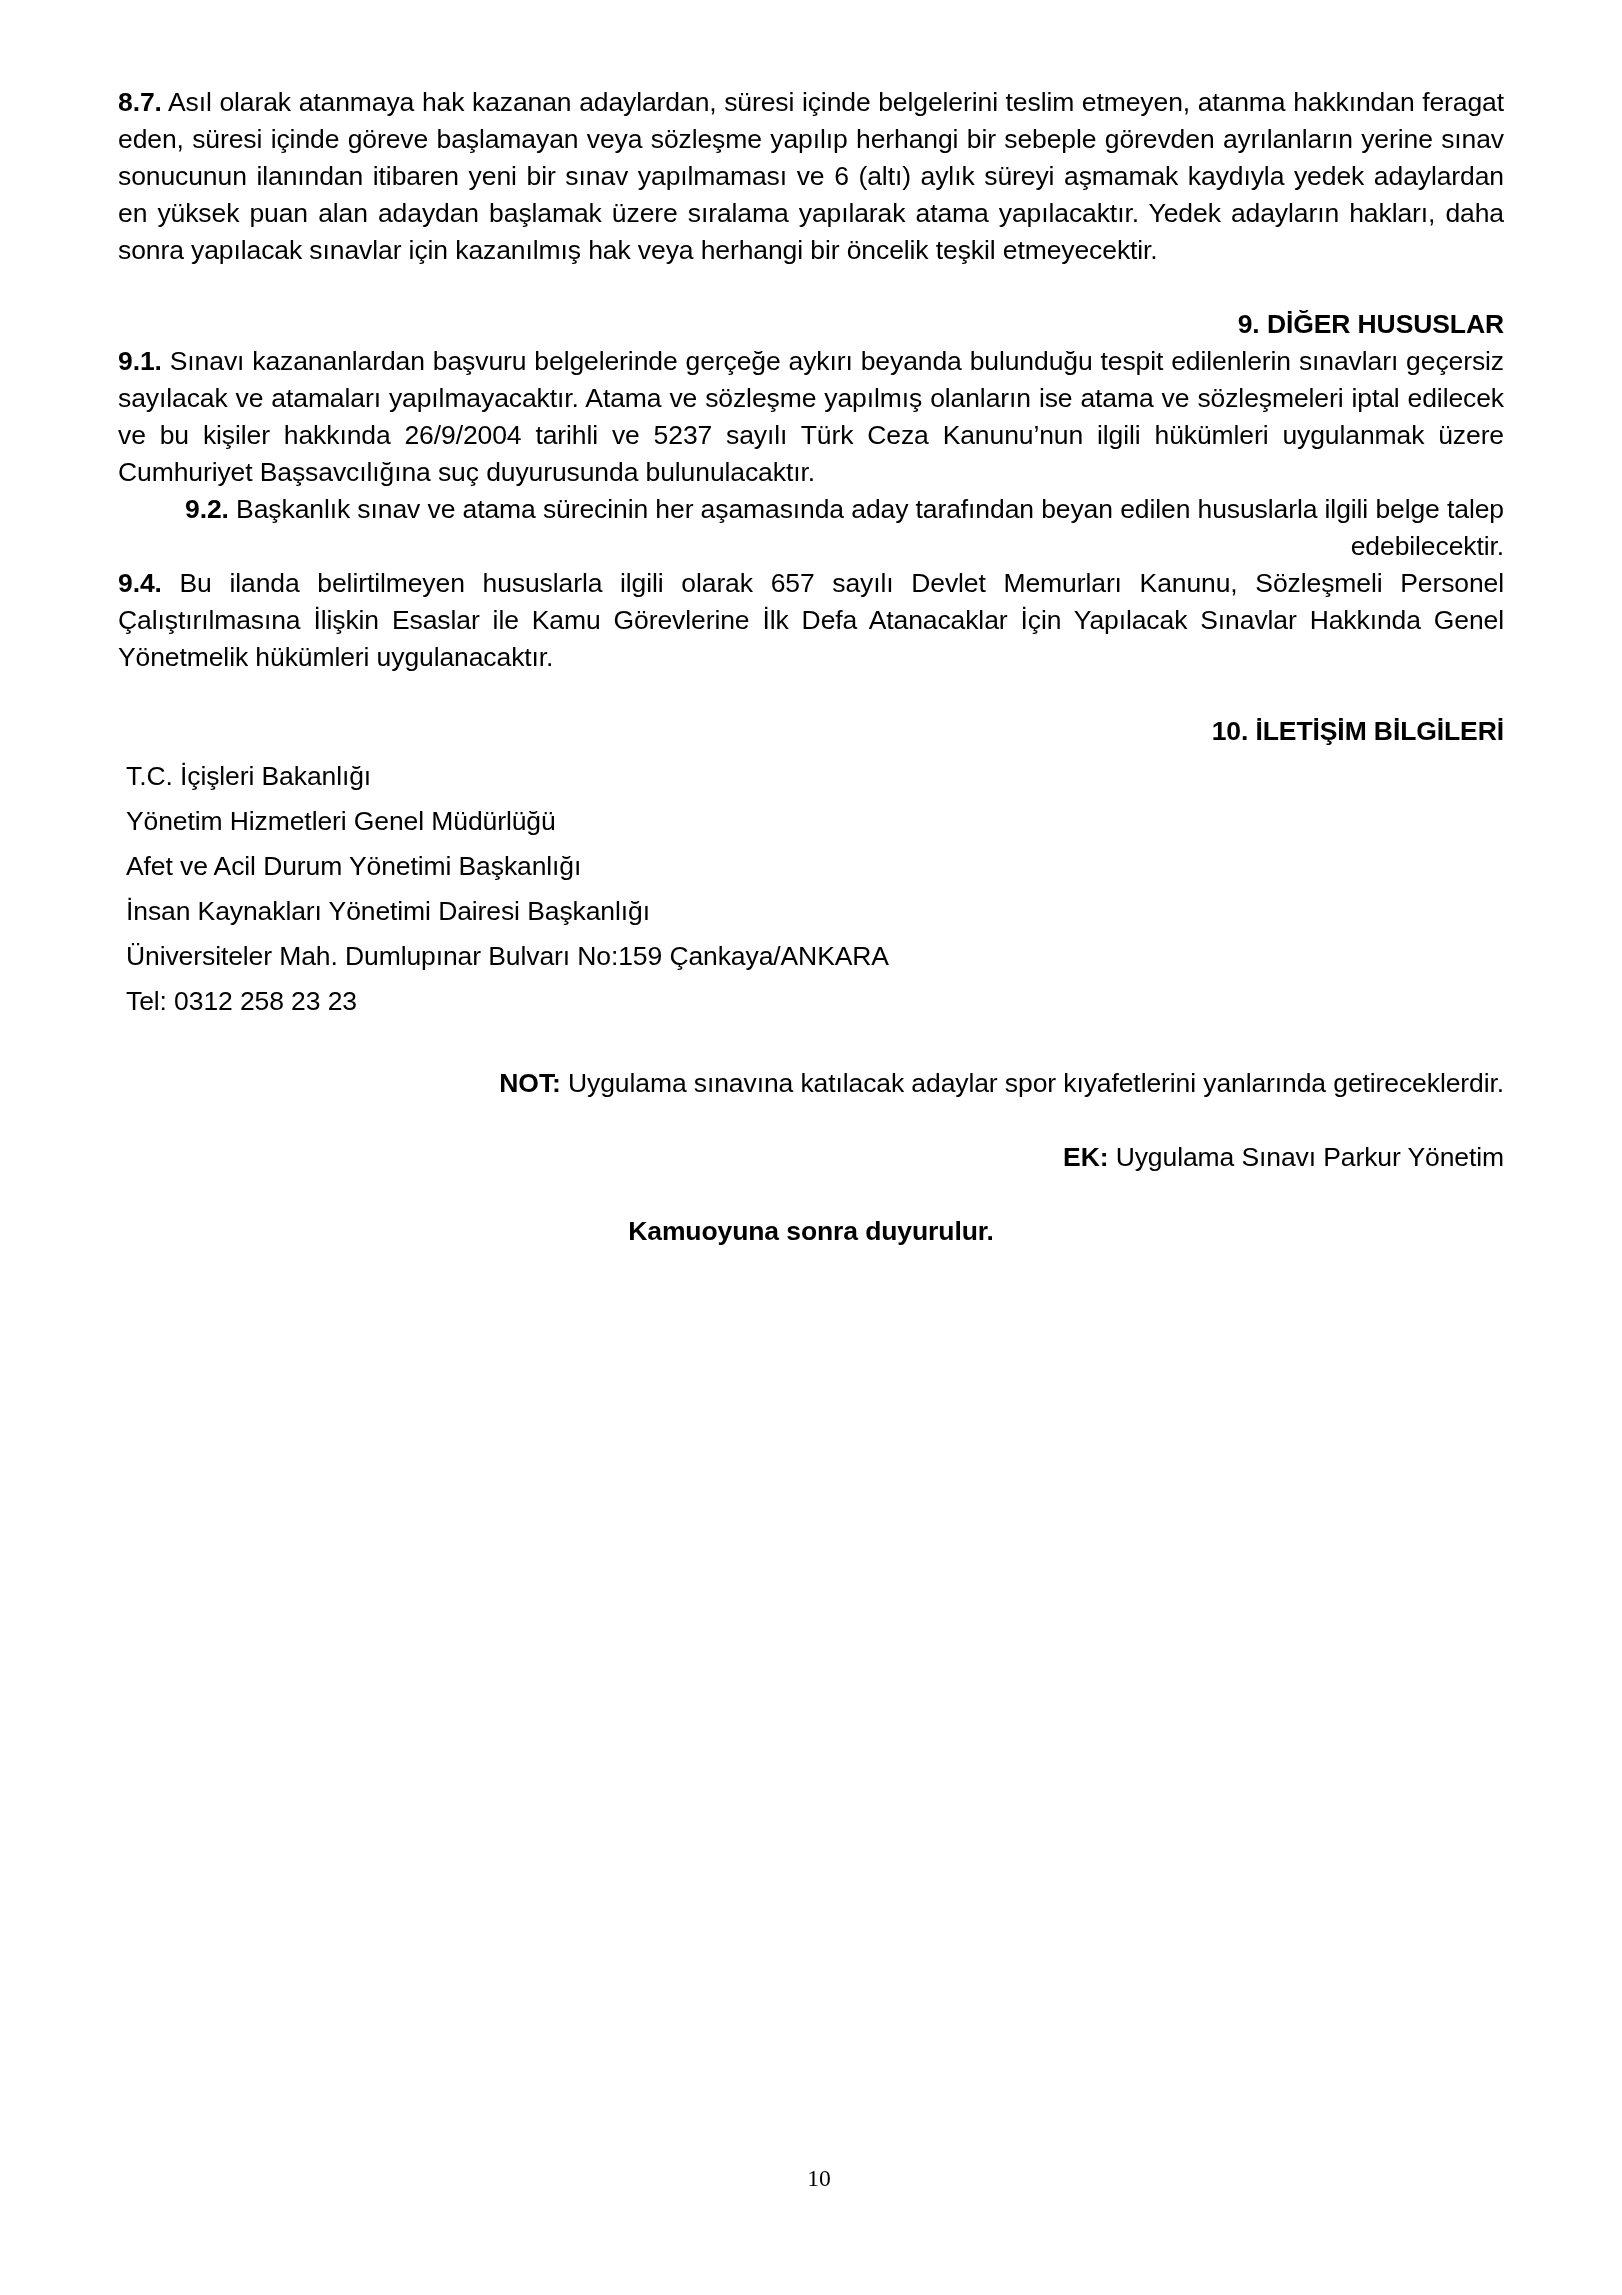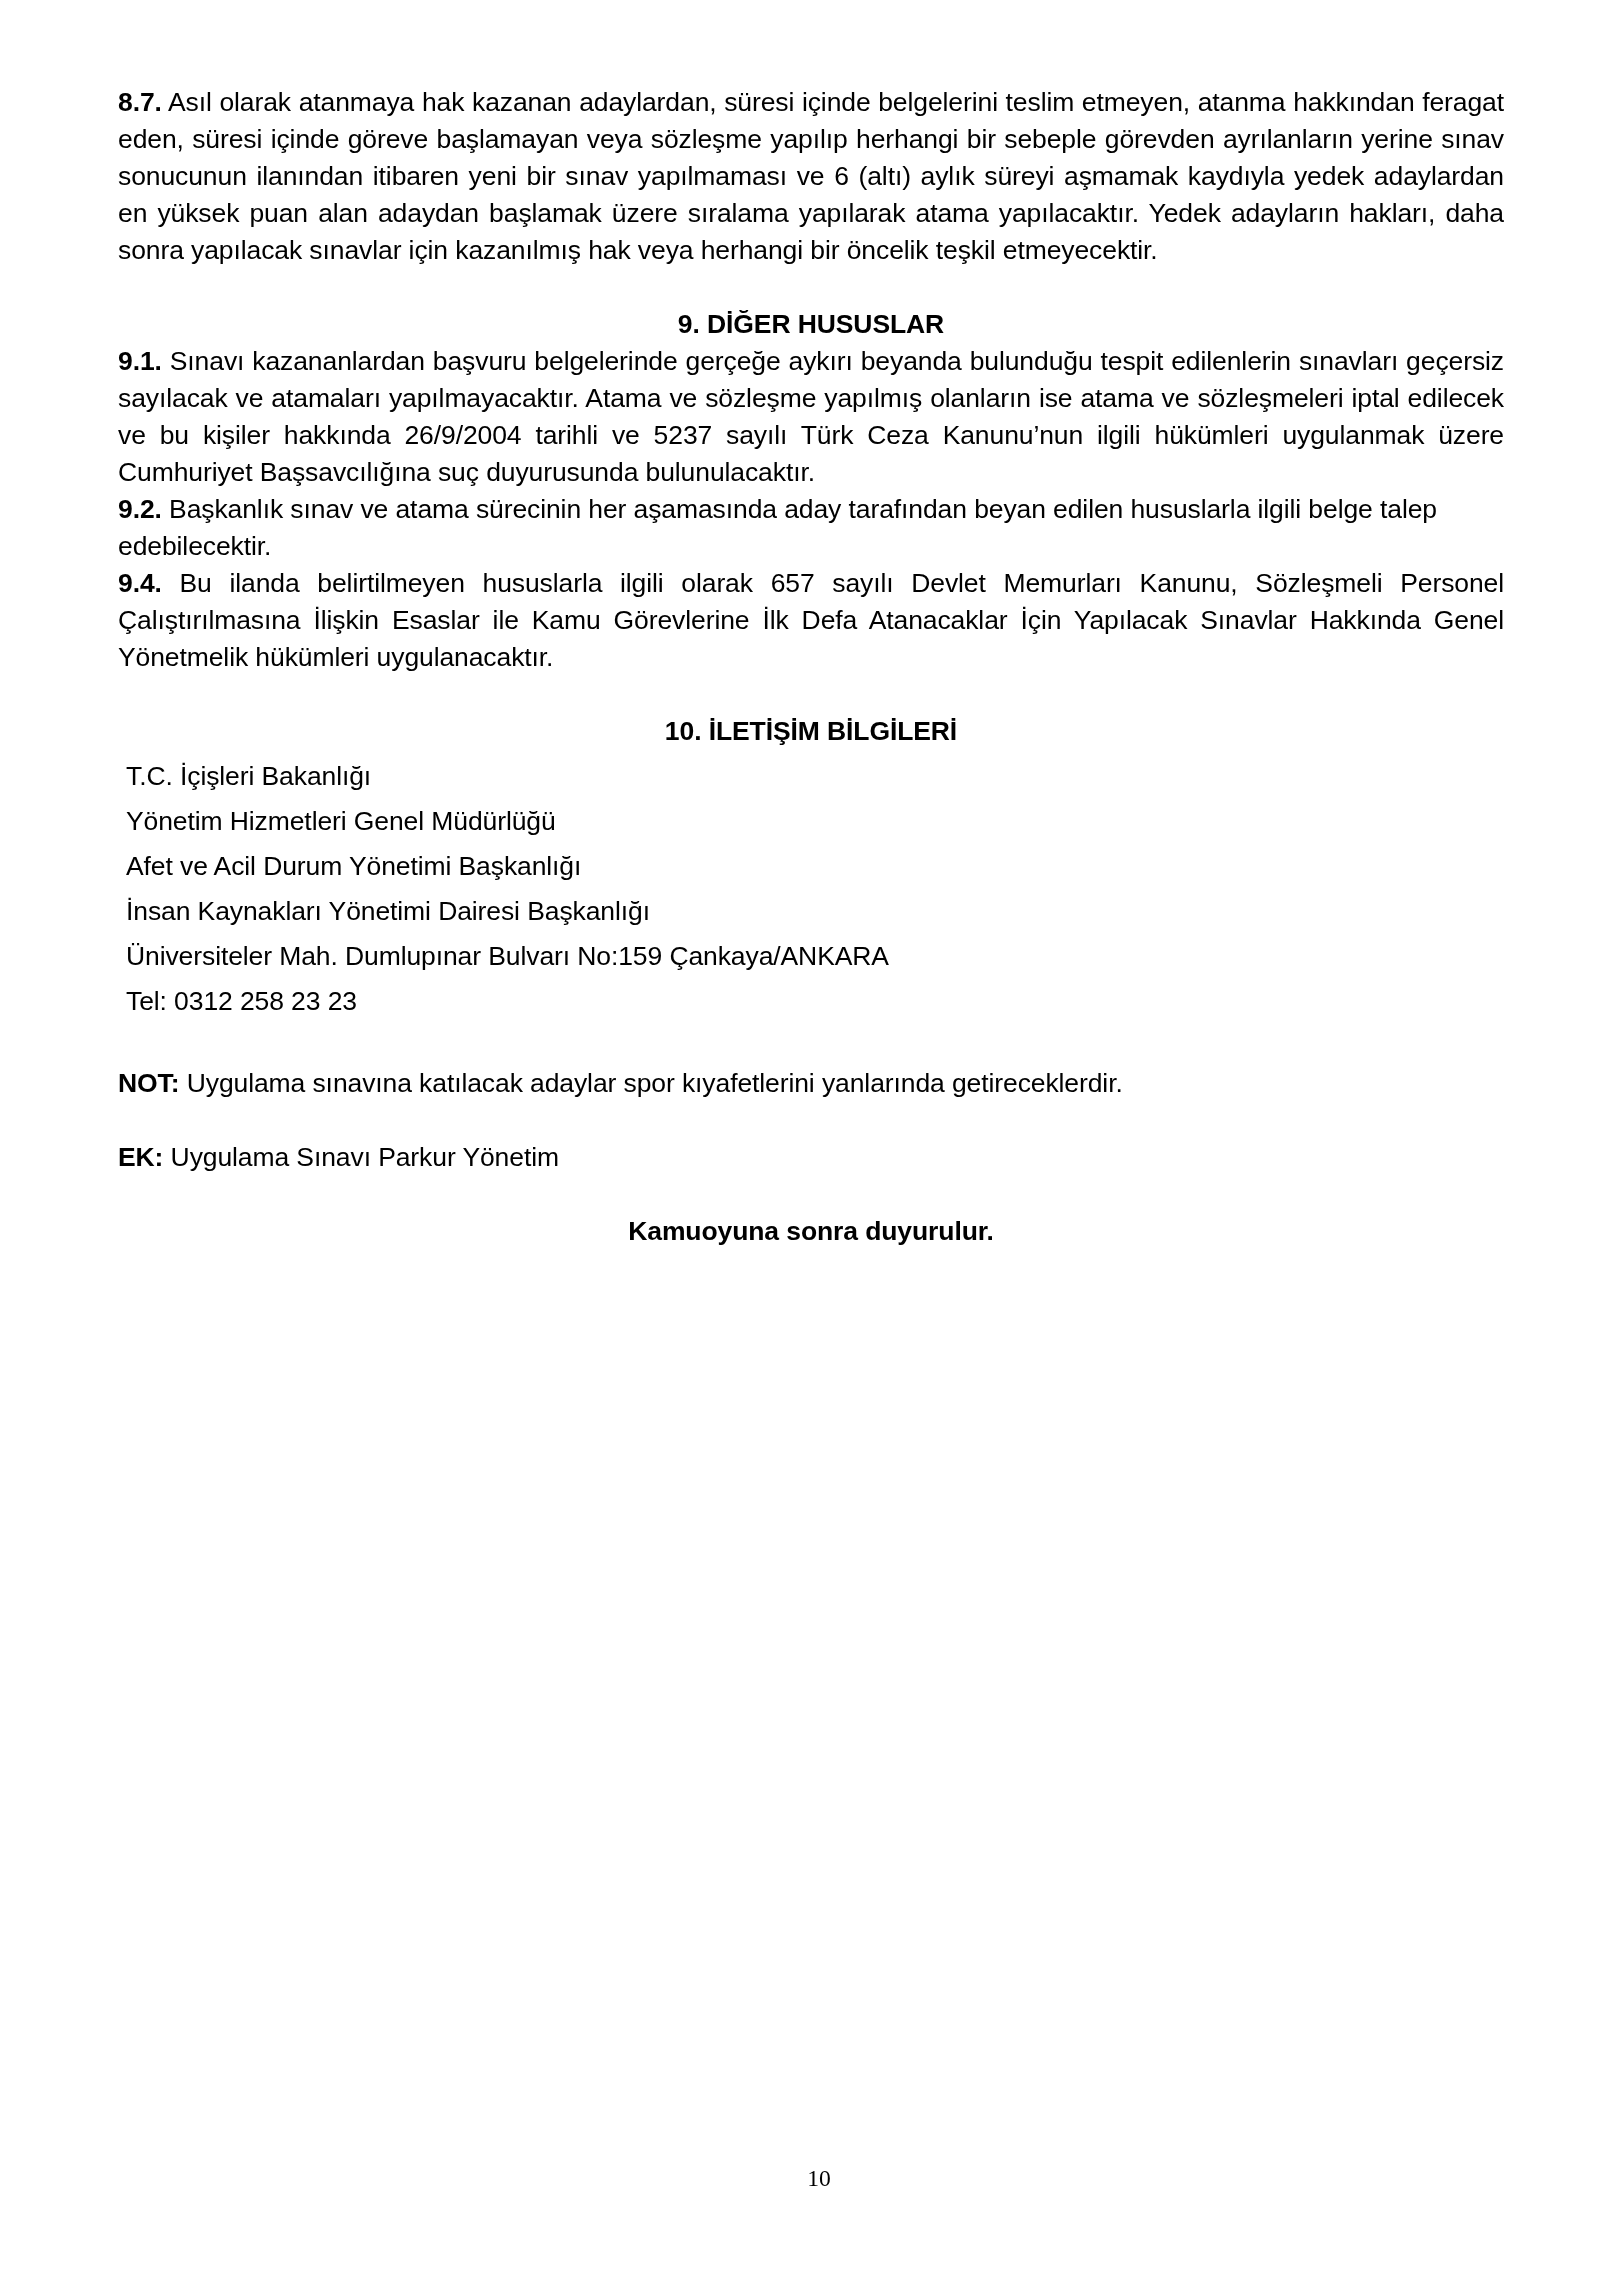--- a/index.html
+++ b/index.html
@@ -31,31 +31,31 @@
     font-size: 26.5px;
     line-height: 37px;
     text-align: justify;
     text-justify: inter-word;
     letter-spacing: -0.1px;
     word-spacing: 0px;
     -webkit-hyphens: none;
     hyphens: none;
   }
   p.para.tight {
-    text-align: left;
+    text-align: right;
   }
   .b {
     font-weight: bold;
   }
   h2.heading {
     margin: 0;
     font-size: 26.5px;
     line-height: 37px;
     font-weight: bold;
-    text-align: center;
+    text-align: right;
     letter-spacing: -0.1px;
   }
   .gap-block {
     height: 37px;
   }
   .addr-line {
     margin: 8px;
     font-size: 26.5px;
     line-height: 37px;
     text-align: left;

